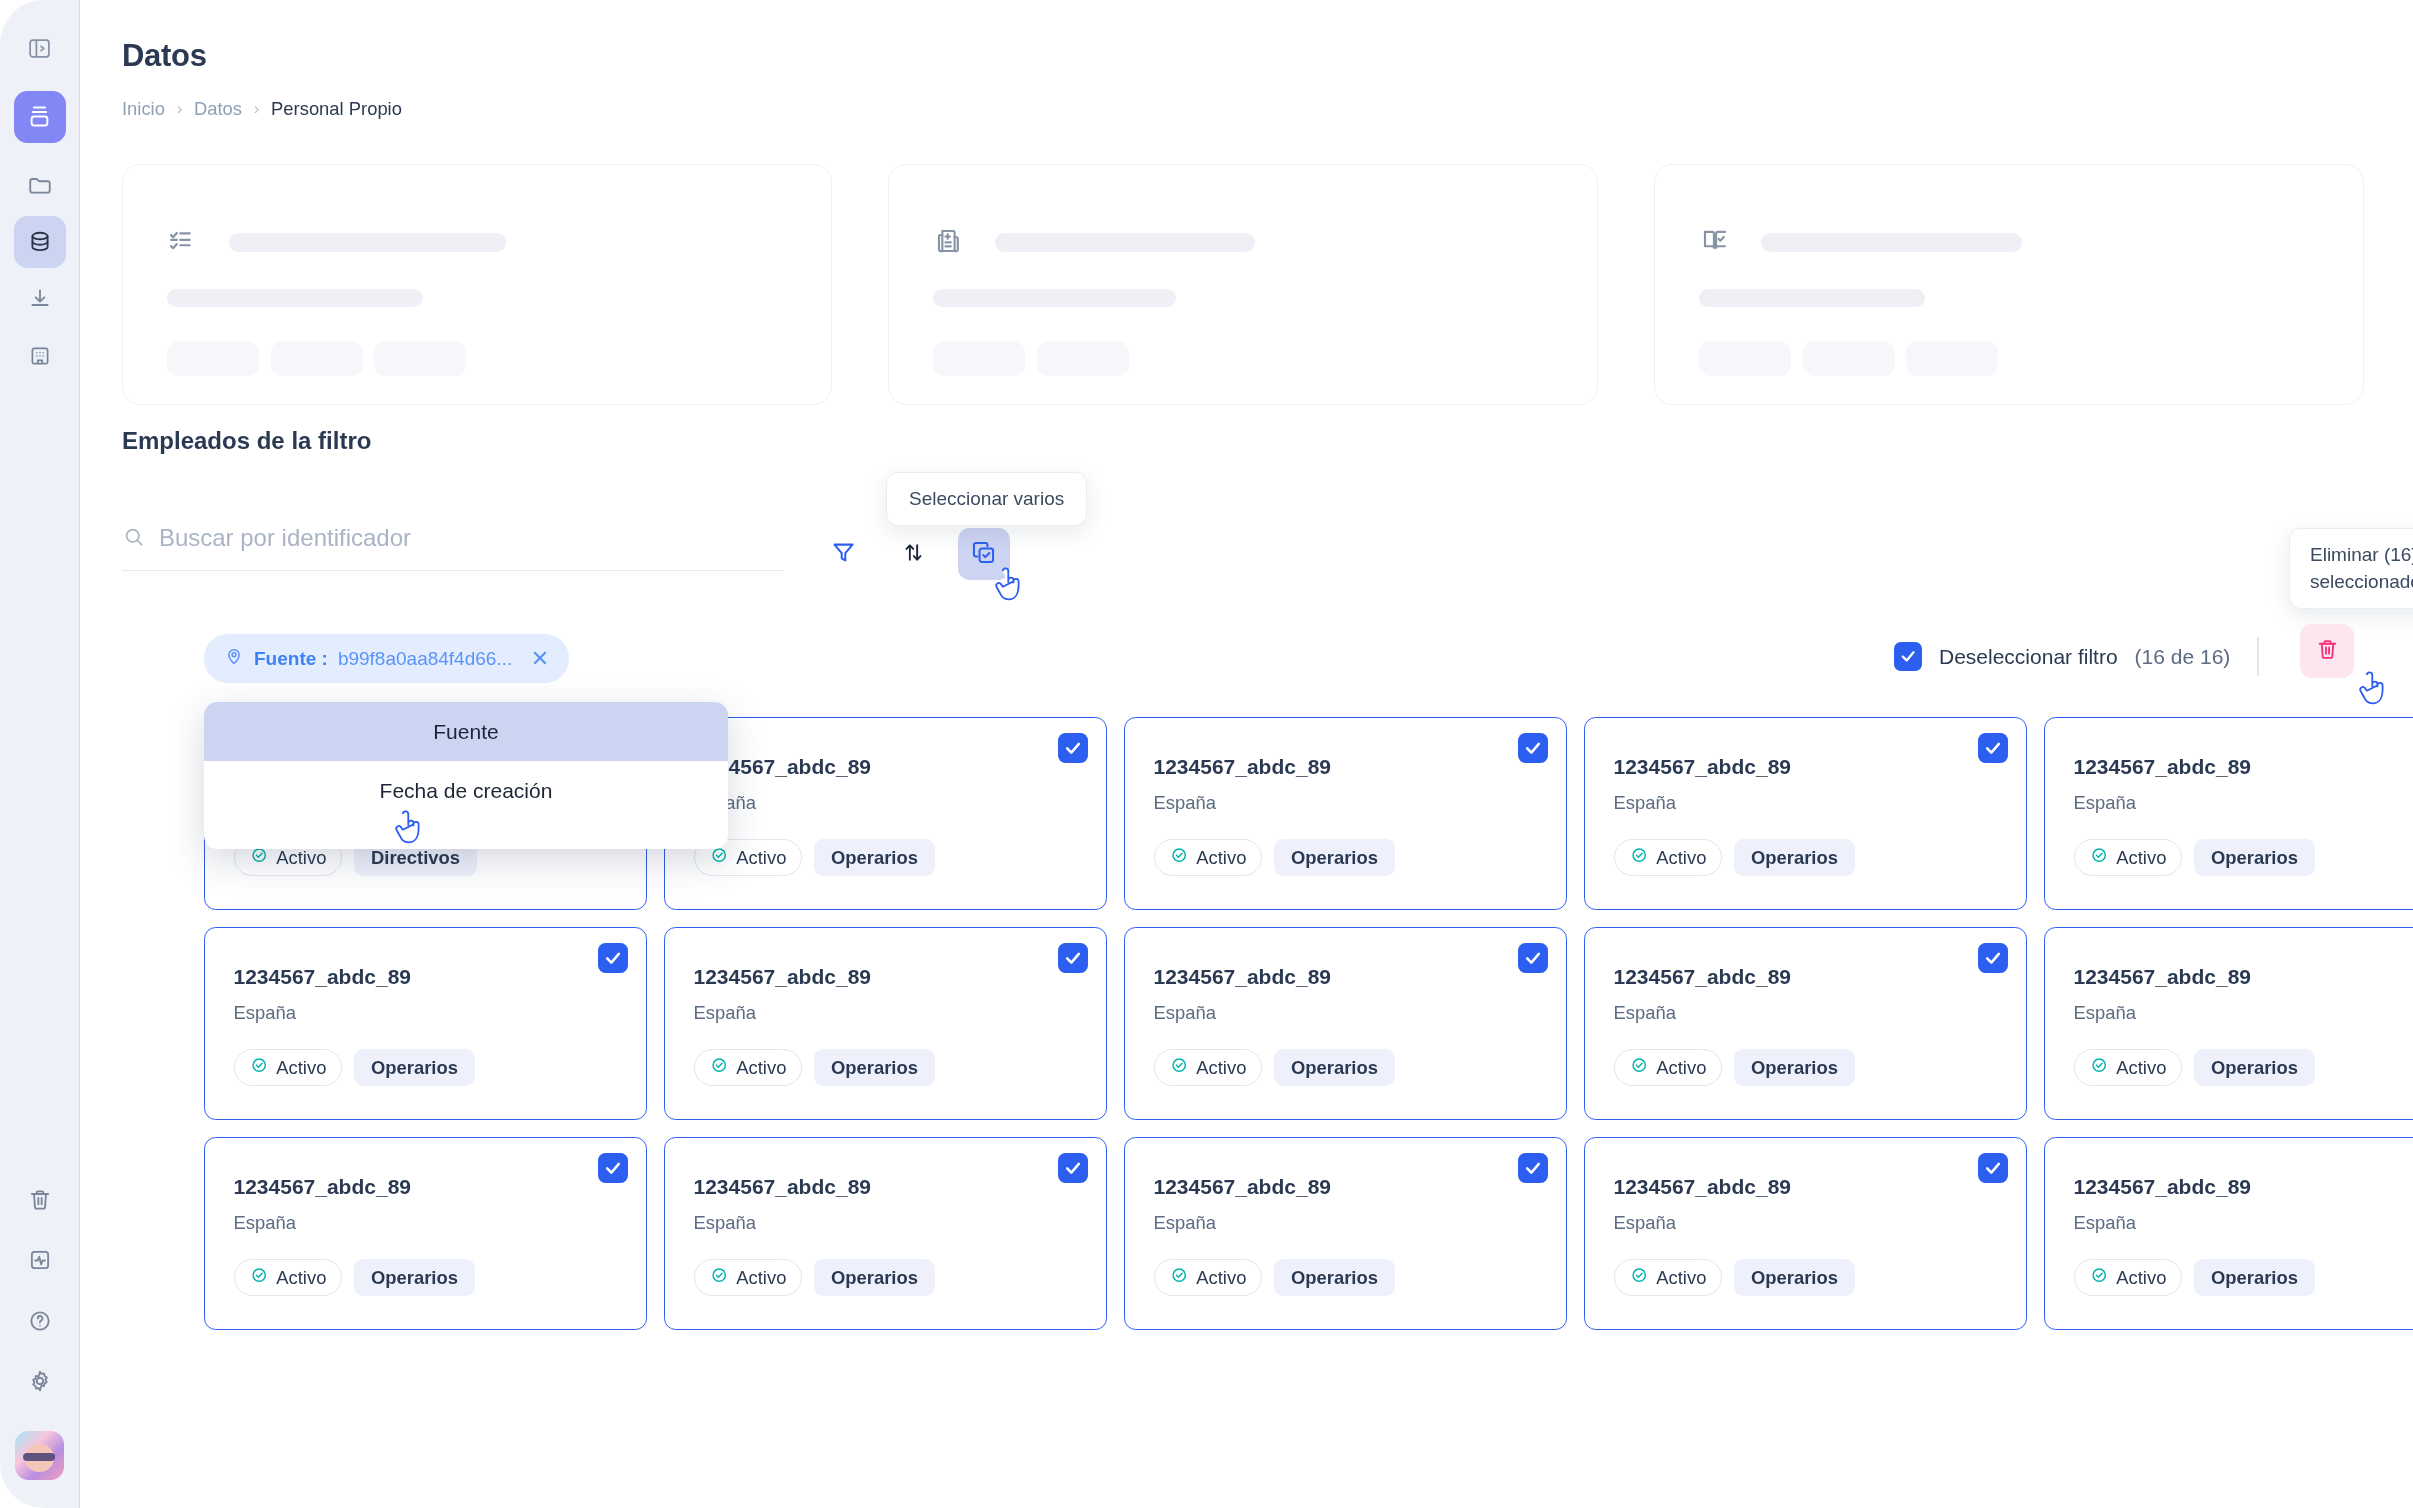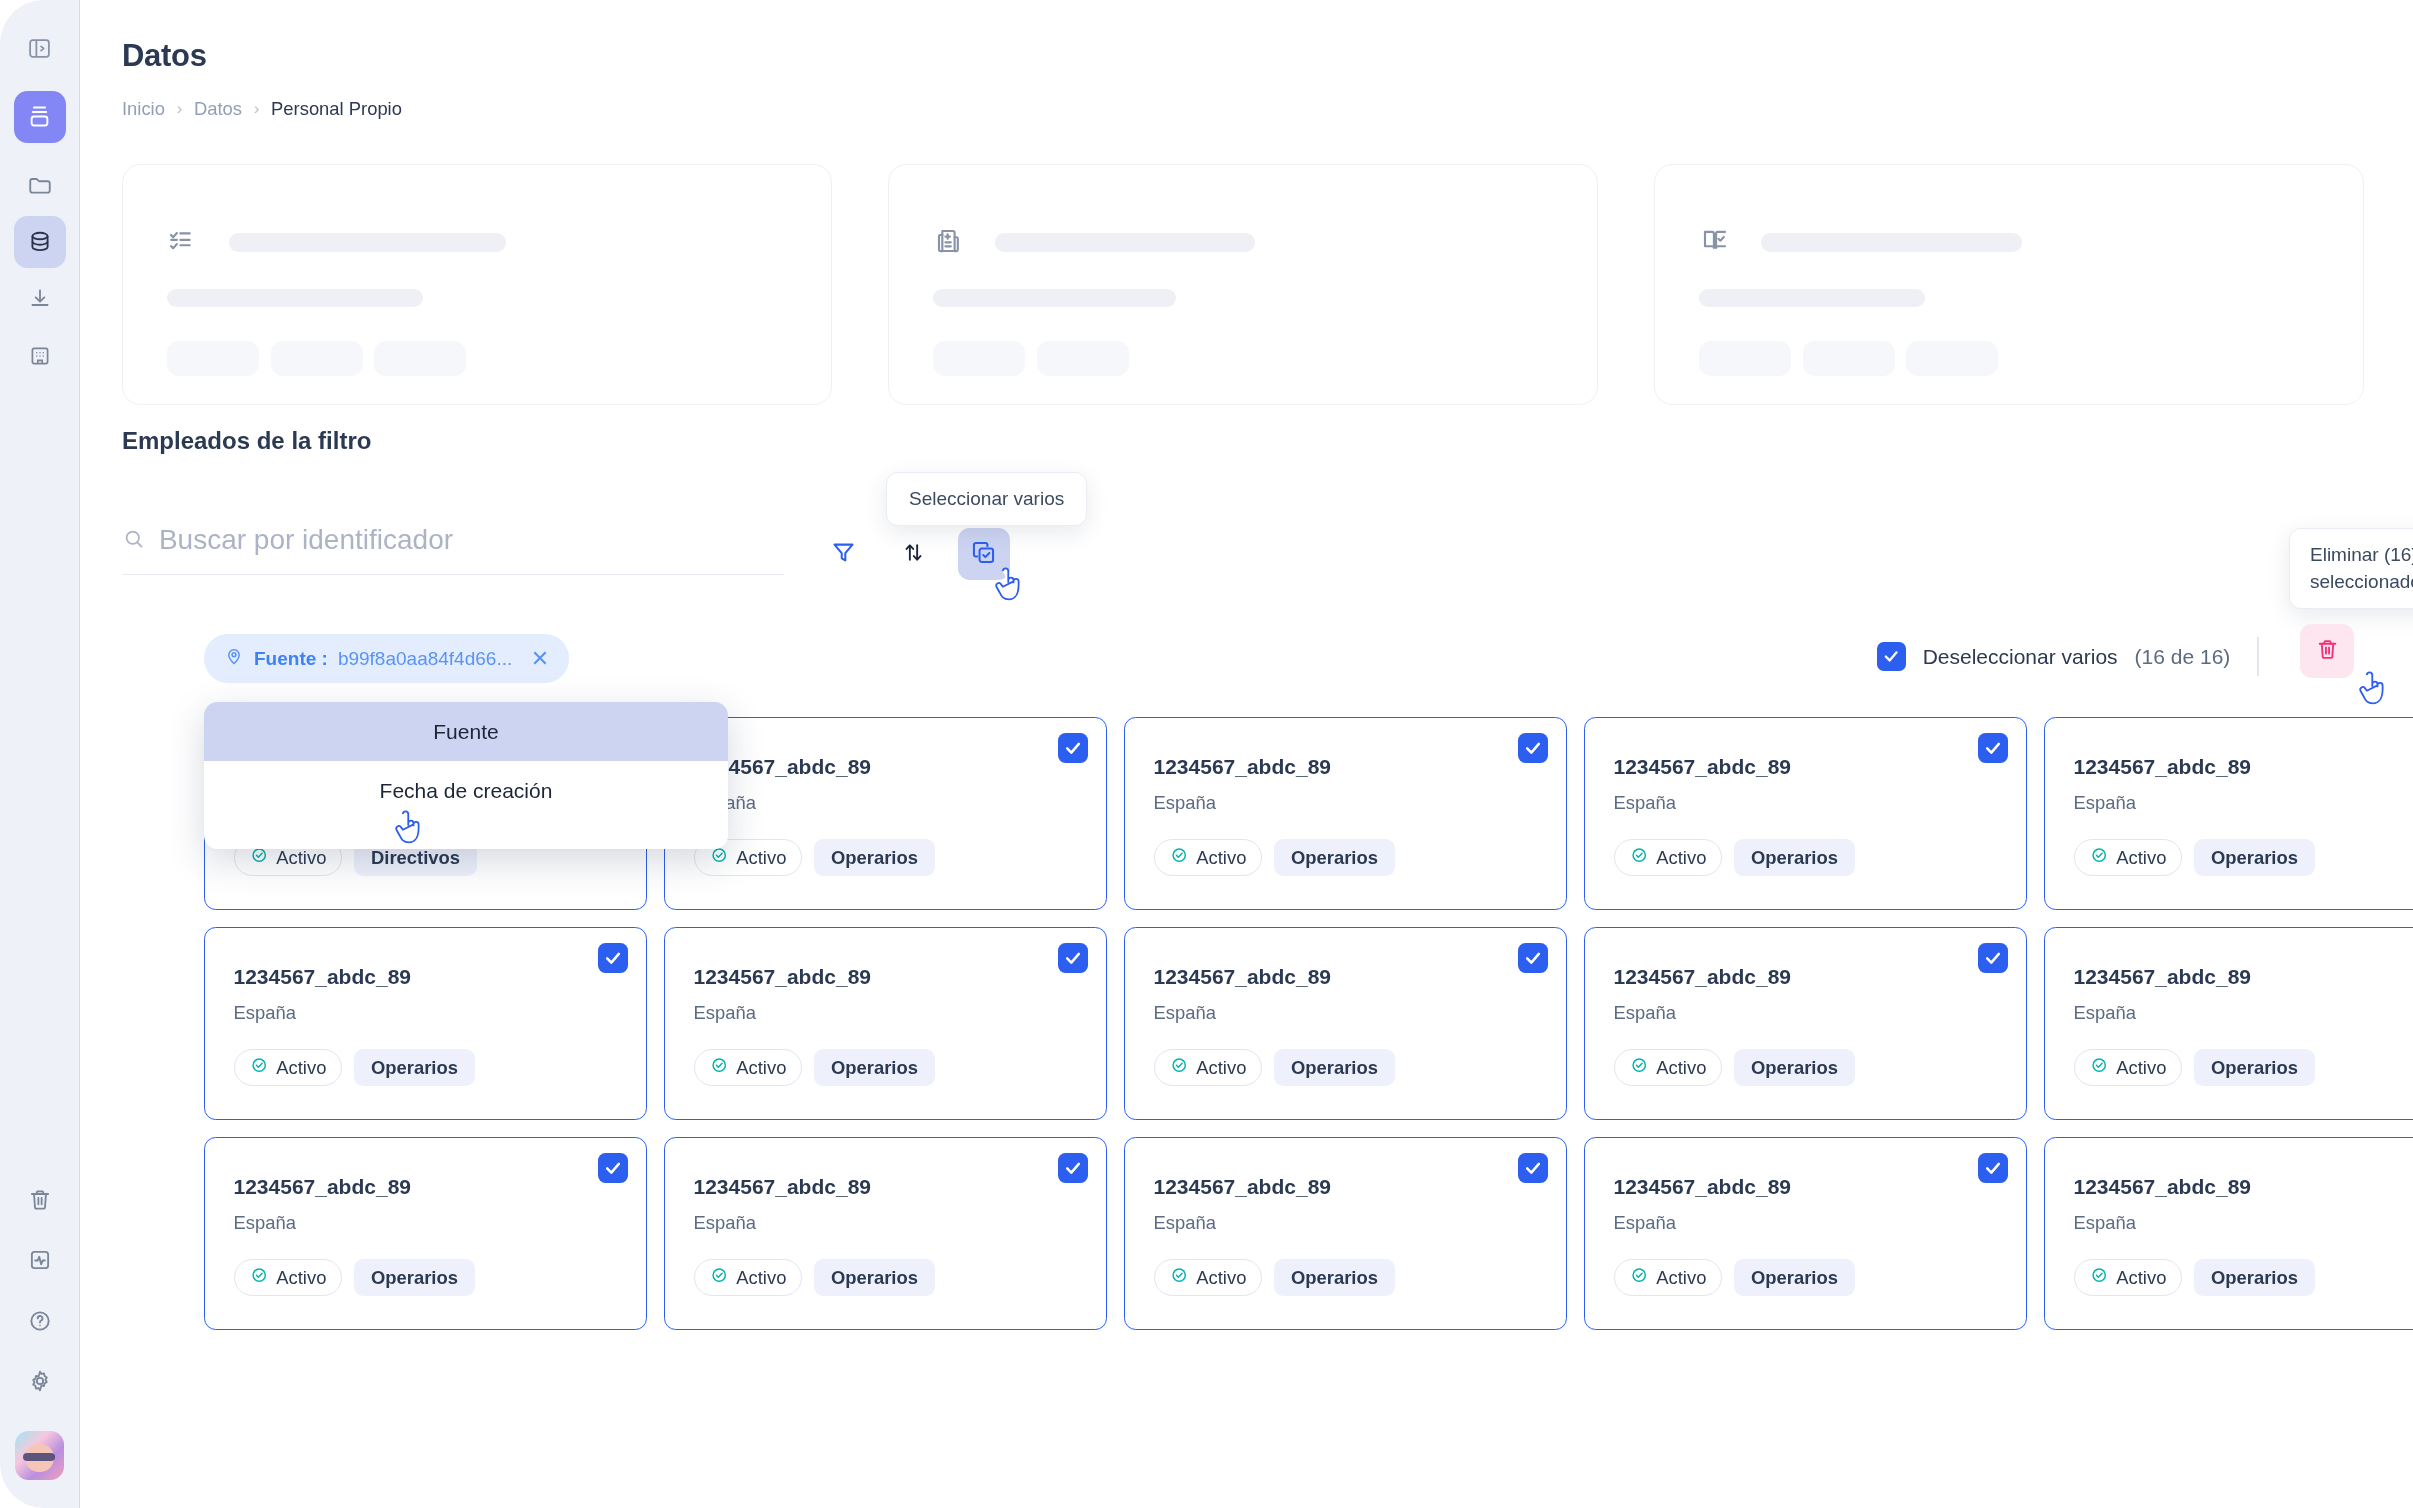--- a/index.html
+++ b/index.html
@@ -96,21 +96,21 @@
   
   .search-wrap {
     position:absolute; left:42px; top:524px; width:662px;
     border-bottom:1.3px solid #e6e9f0;
     display:flex; align-items:center; gap:13.4px;
     padding-bottom:18.4px;
   }
   .search-input {
     border:none; outline:none; background:transparent;
     font-family:"Liberation Sans", sans-serif;
-    font-size:28px; color:#2b3a52; width:587px;
+    font-size:24px; color:#2b3a52; width:587px;
   }
   .search-input::placeholder { color:#aab4c4; }
 
   .tb-icons { position:absolute; left:737px; top:528px; display:flex; align-items:center; gap:18.4px; }
   .tb-btn { width:52px; height:52px; border-radius:11.7px; display:flex; align-items:center; justify-content:center; cursor:pointer; }
   .tb-btn.sel { background:#ccd4f2; }
 
   .tooltip {
     position:absolute;
     background:#fff; border:0.8px solid #e9ecf2; border-radius:11.7px;
@@ -454,21 +454,21 @@
       <span>b99f8a0aa84f4d66...</span>
       <span class="x">✕</span>
     </div>
 
     <div class="deselect">
       <div class="cbx">
         <svg width="18.4" height="18.4" viewBox="0 0 24 24" fill="none" stroke="#fff" stroke-width="3" stroke-linecap="round" stroke-linejoin="round">
             <polyline points="5,12.5 10,17.5 19,7"></polyline>
           </svg>
       </div>
-      <span class="lbl">Deseleccionar varios</span>
+      <span class="lbl">Deseleccionar filtro</span>
       <span class="cnt">(16 de 16)</span>
       <div class="vdiv"></div>
       <div class="del-btn">
         <span>
           <svg width="25" height="25" viewBox="0 0 24 24" fill="none" stroke="#f4307a" stroke-width="1.8" stroke-linecap="round" stroke-linejoin="round">
             <path d="M4.5 6.5h15"></path>
               <path d="M9 6.5V5a1 1 0 0 1 1-1h4a1 1 0 0 1 1 1v1.5"></path>
             <path d="M6.5 6.5 7.4 19a1 1 0 0 0 1 1h7.2a1 1 0 0 0 1-1l.9-12.5"></path>
             <line x1="10.5" y1="10" x2="10.5" y2="16"></line>
               <line x1="13.5" y1="10" x2="13.5" y2="16"></line>

